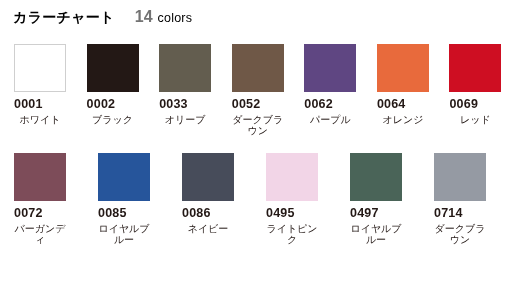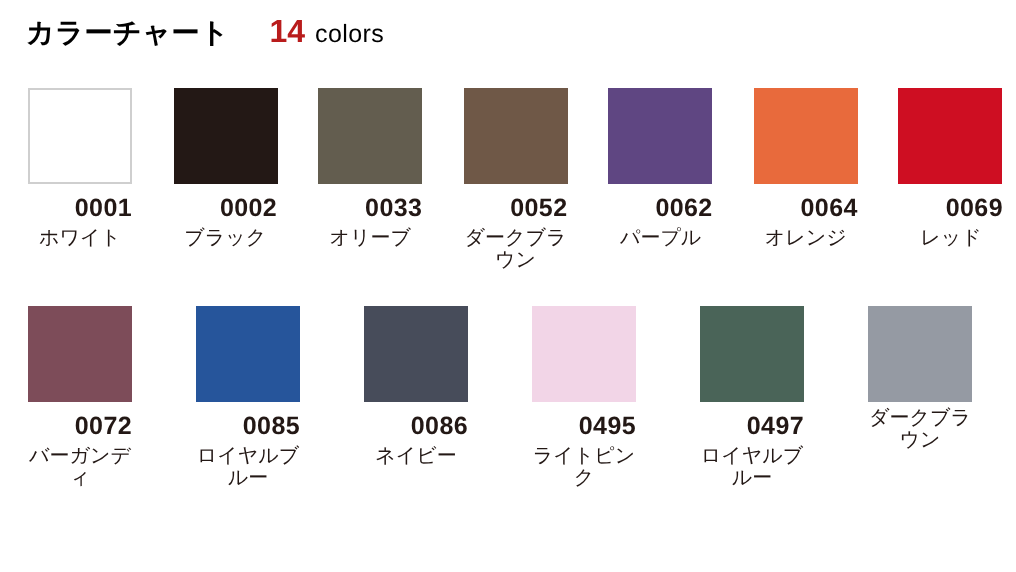--- a/index.html
+++ b/index.html
@@ -26,21 +26,21 @@
   .title-jp {
     font-size: 14px;
     font-weight: bold;
     letter-spacing: 0.3px;
     color: #000000;
   }
   .title-count {
     font-size: 16px;
     font-weight: bold;
     margin-left: 20px;
-    color: #b91c1c;
+    color: #737373;
     text-align: right;
   }
   .title-unit {
     font-size: 12.5px;
     margin-left: 5px;
     color: #000000;
     letter-spacing: 0.2px;
   }
   #swatch-grid {
     position: absolute;
@@ -67,21 +67,21 @@
   .swatch-chip {
     width: 52px;
     height: 48px;
     box-sizing: border-box;
   }
   .swatch-chip.bordered {
     border: 1px solid #cfcfcf;
   }
   .swatch-code {
     width: 52px;
-    text-align: right;
+    text-align: left;
     font-size: 12.5px;
     font-weight: bold;
     color: #231815;
     margin-top: 6px;
     letter-spacing: 0.2px;
     line-height: 13px;
   }
   .swatch-name {
     width: 52px;
     text-align: center;
@@ -160,16 +160,17 @@
         <div class="swatch-code">0495</div>
         <div class="swatch-name">ライトピンク</div>
       </div>
       <div class="swatch-cell">
         <div class="swatch-chip" style="background-color: rgb(74, 100, 88);"></div>
         <div class="swatch-code">0497</div>
         <div class="swatch-name">ロイヤルブルー</div>
       </div>
       <div class="swatch-cell">
         <div class="swatch-chip" style="background-color: rgb(149, 154, 163);"></div>
+        <div class="swatch-code">0714</div>
         <div class="swatch-name">ダークブラウン</div>
       </div>
     </div>
   </div>
 
 </body></html>

